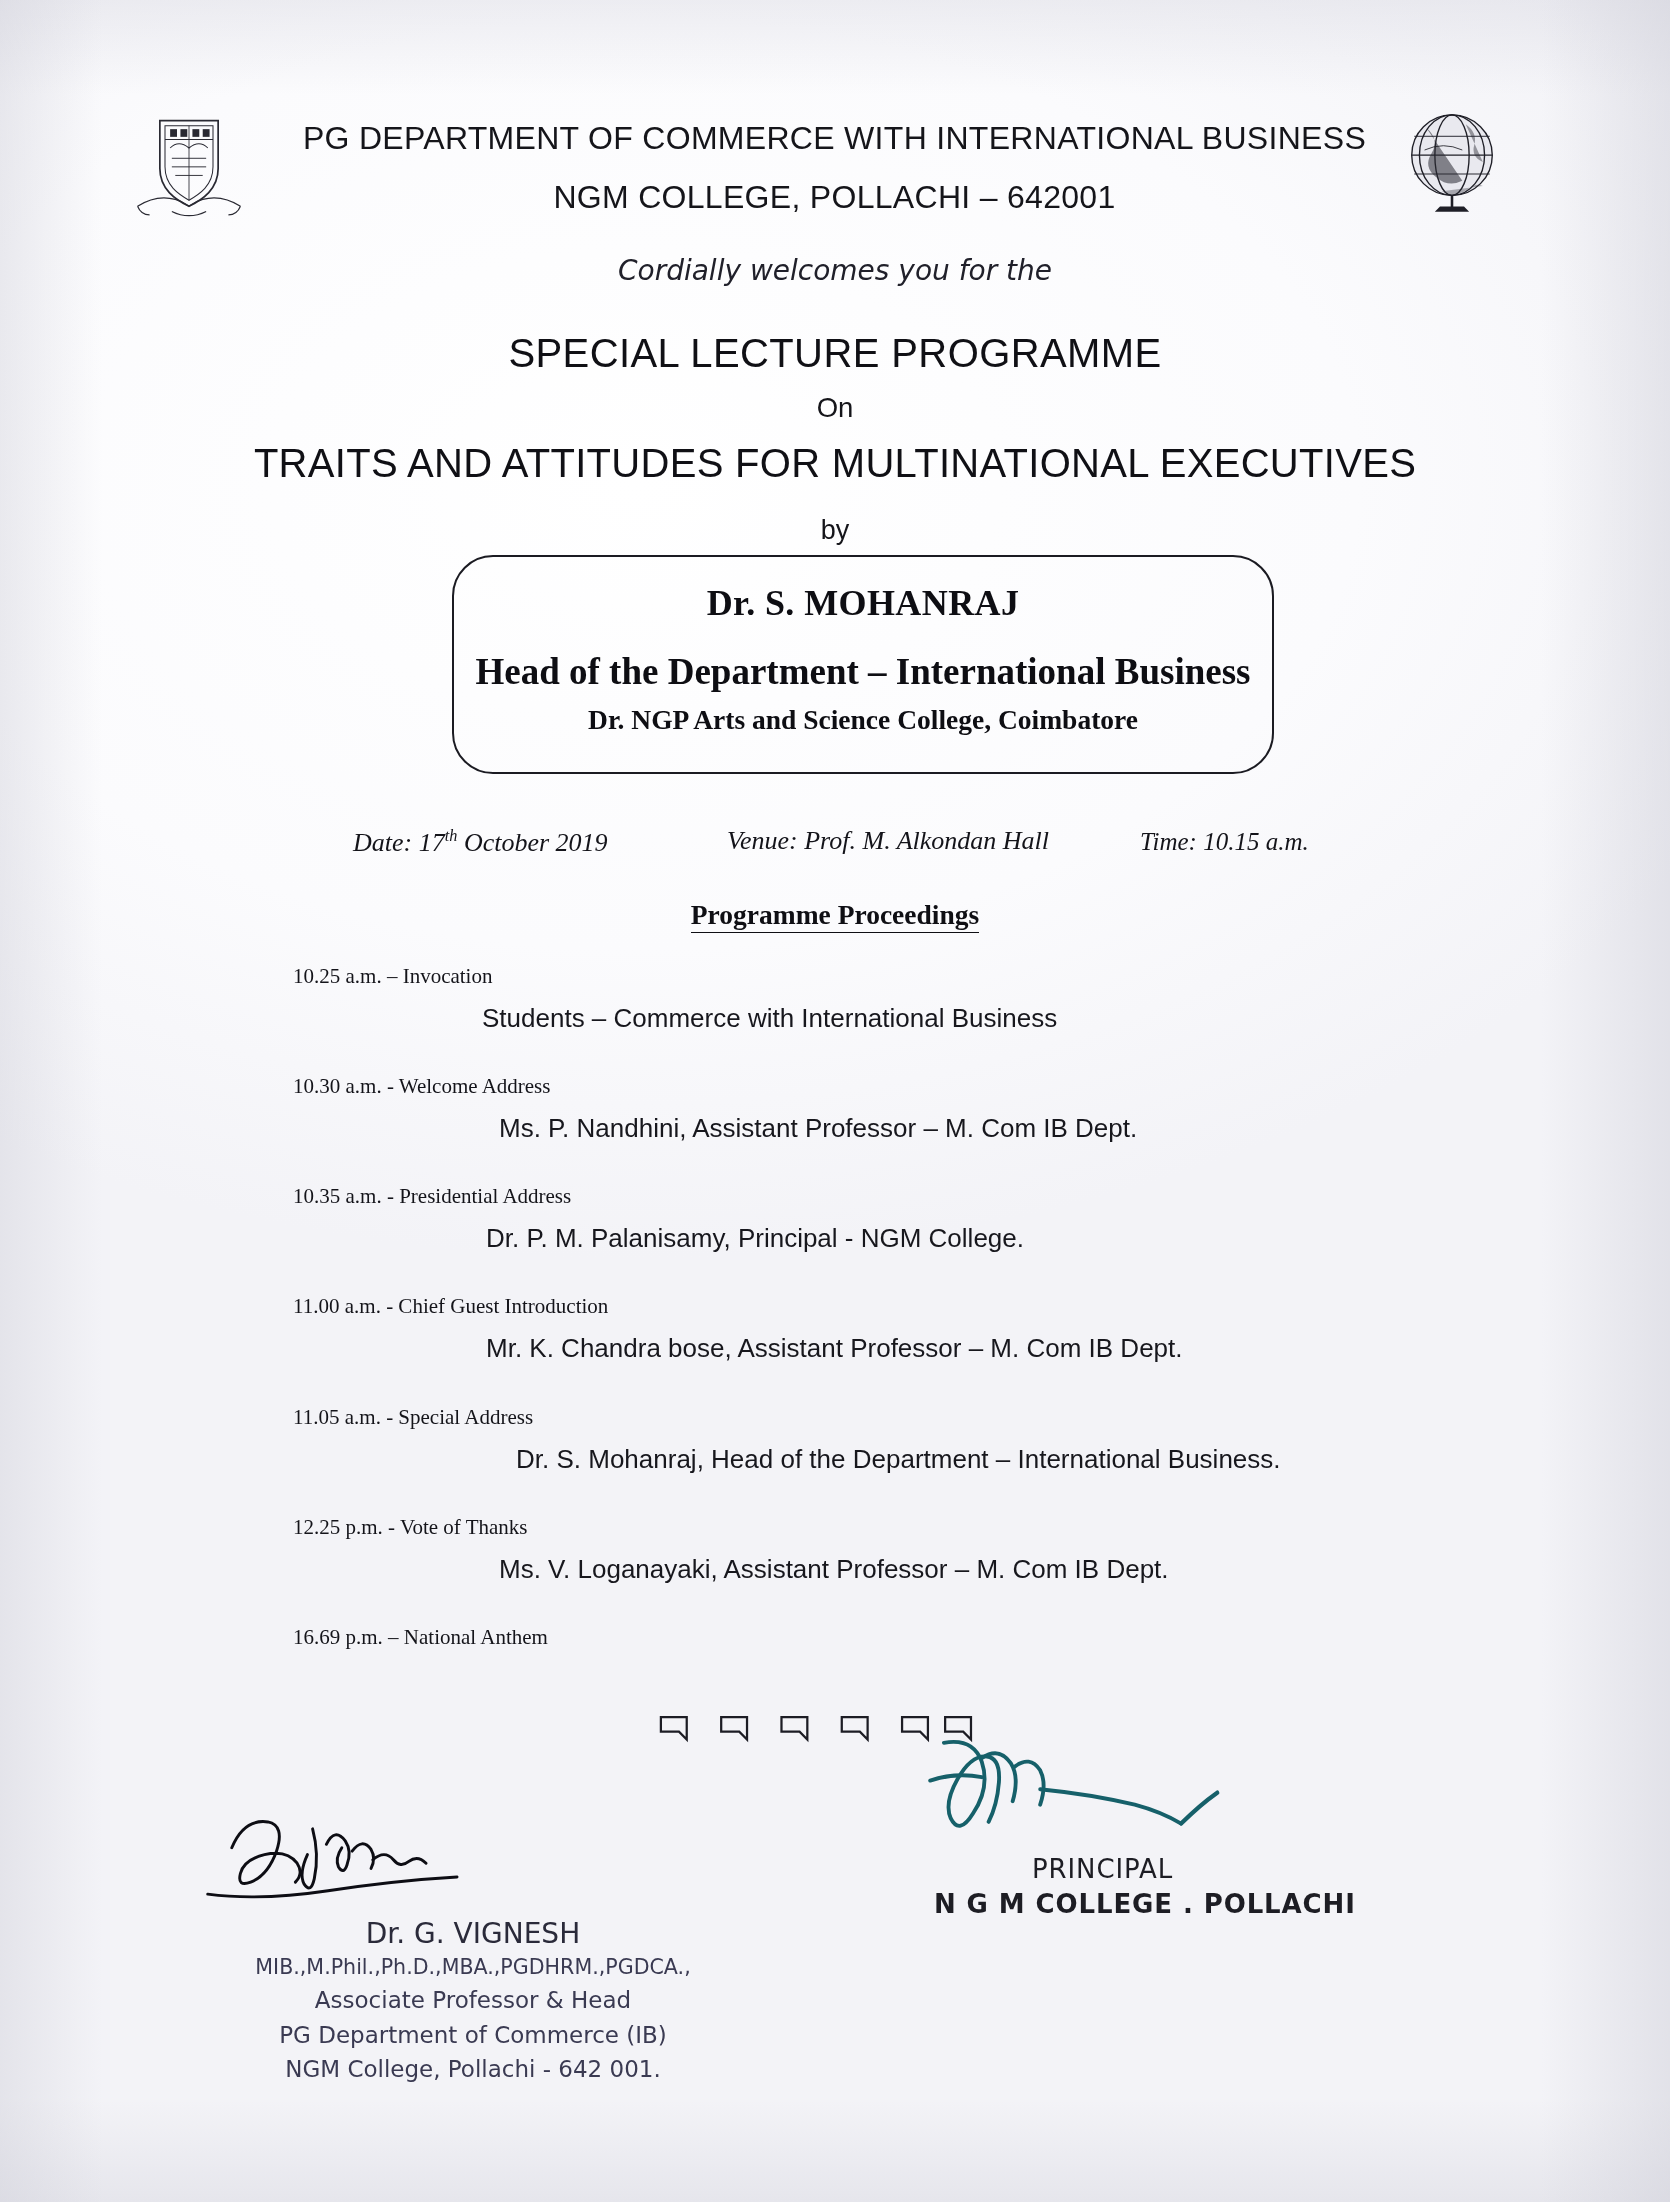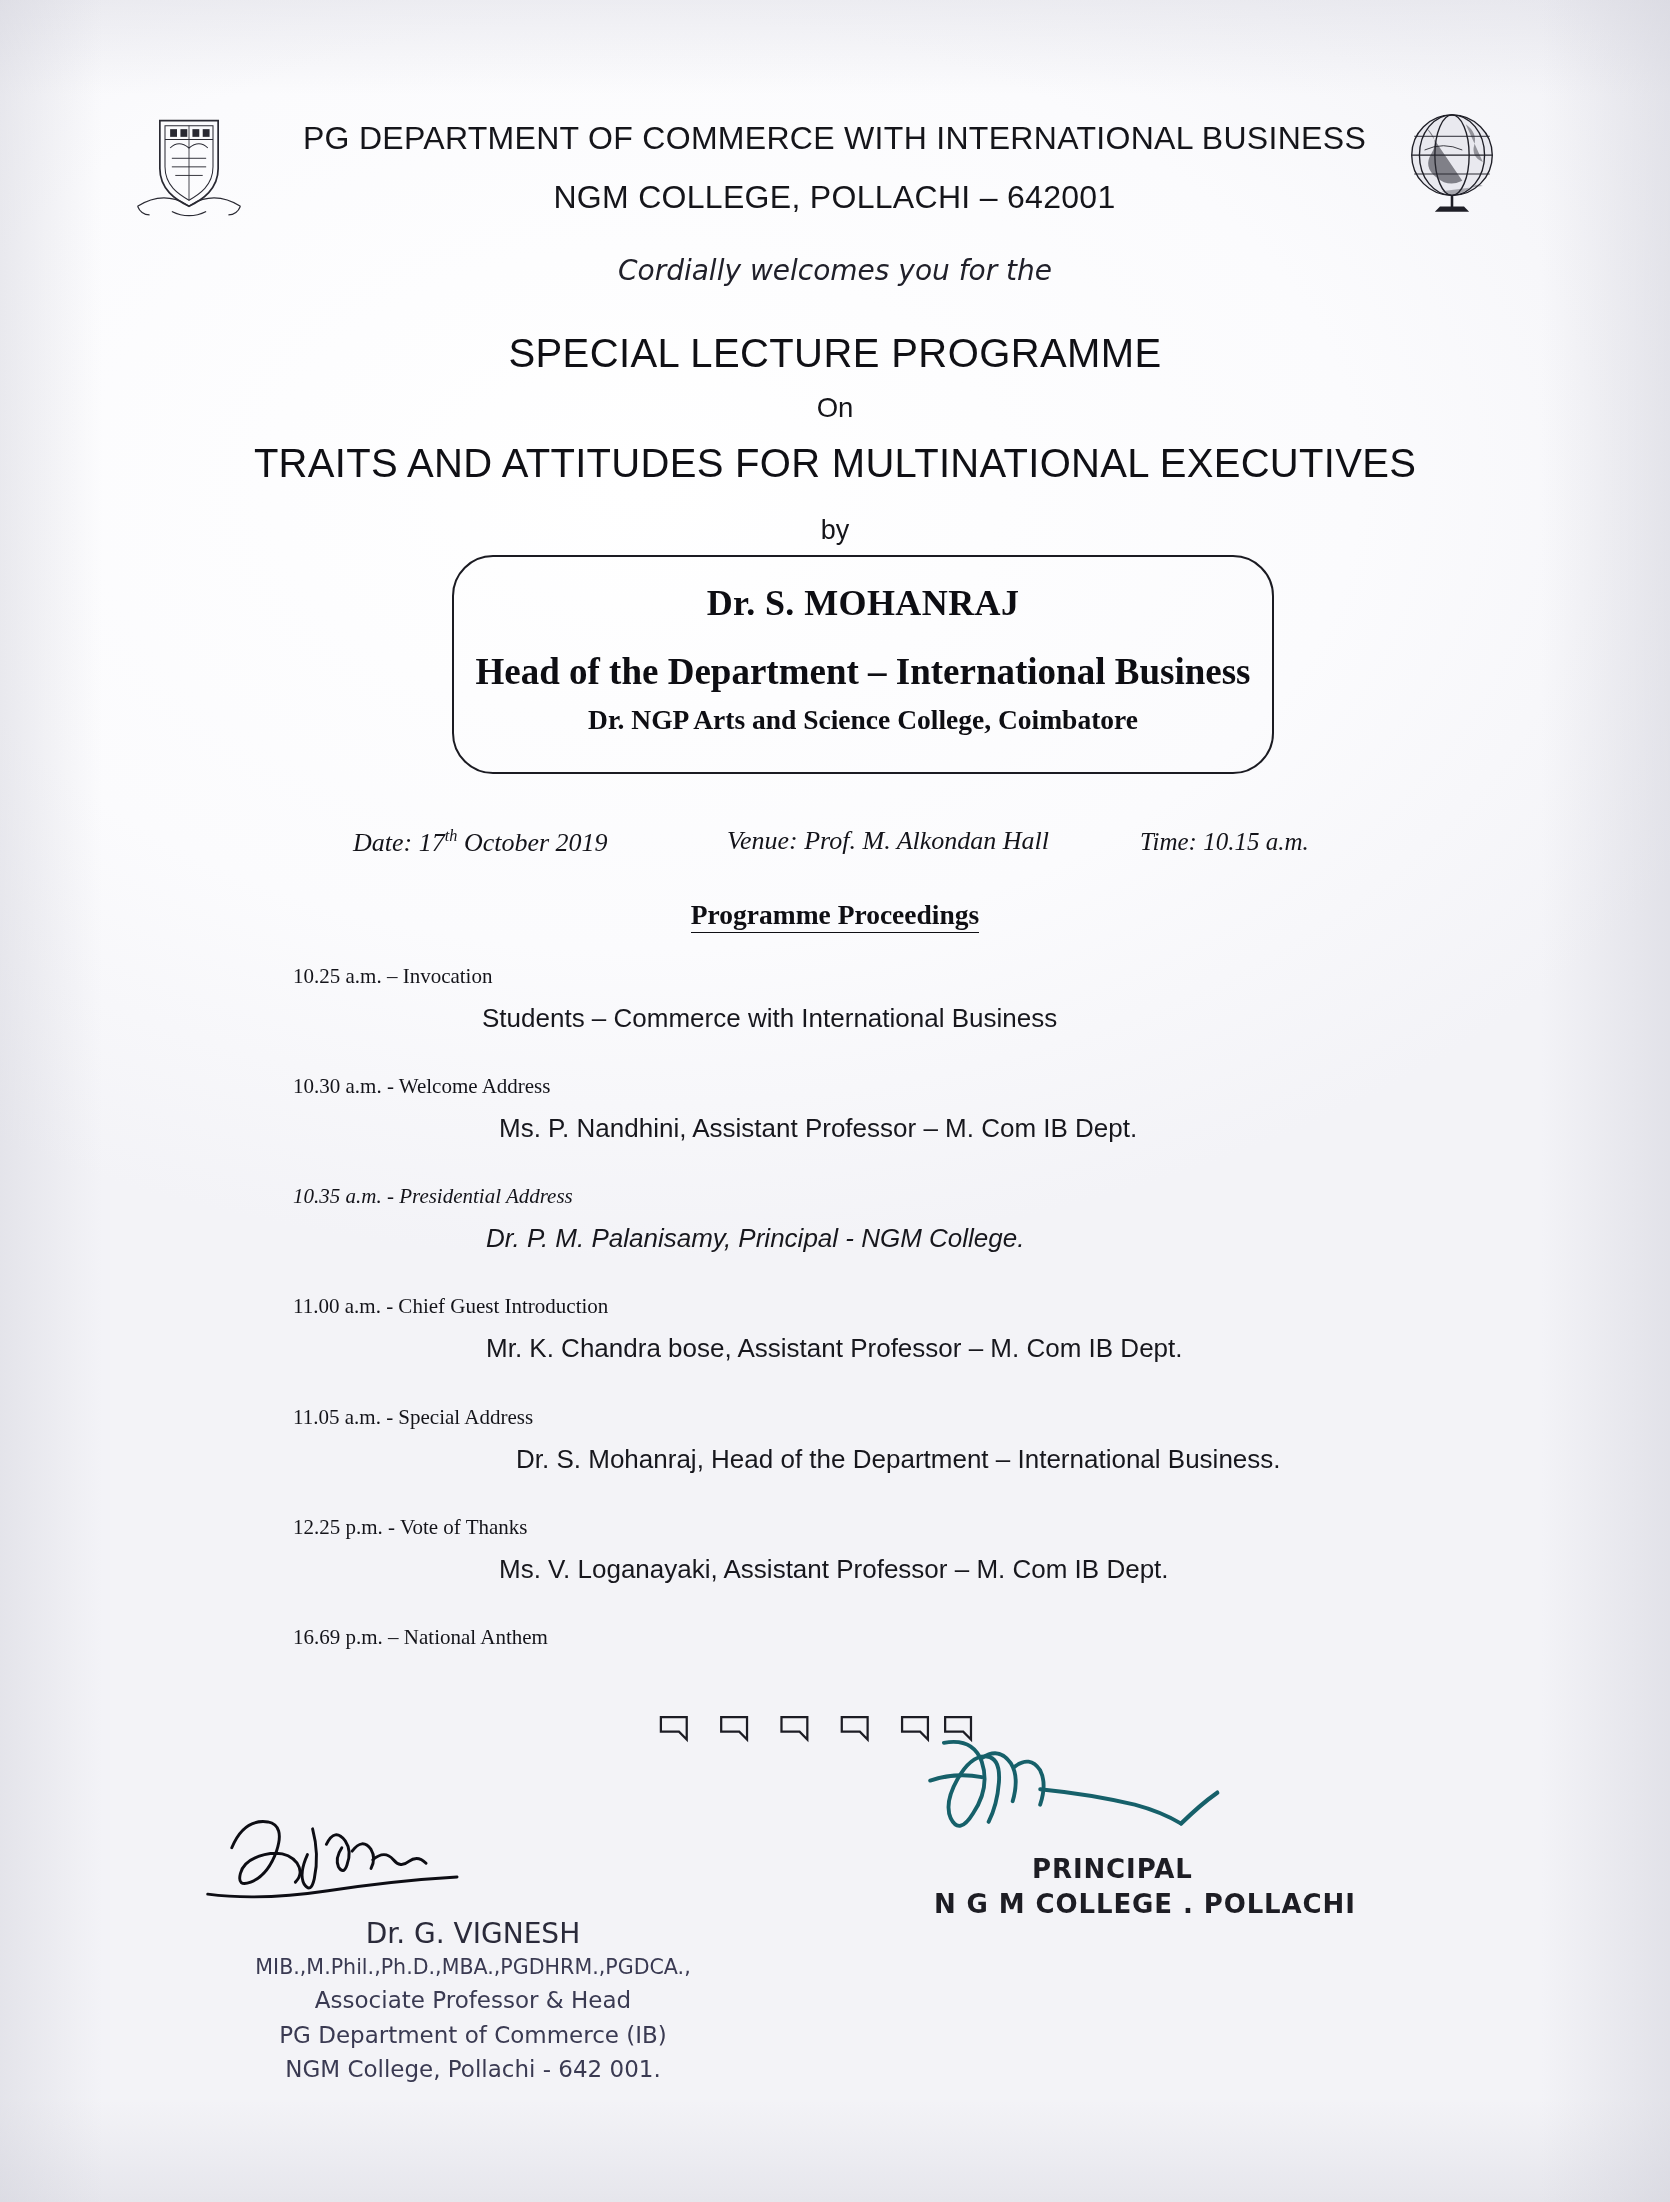--- a/index.html
+++ b/index.html
@@ -223,21 +223,21 @@
 
   .principal-sign {
     position: absolute;
     left: 925px; top: 1729px;
     width: 361px; height: 129px;
   }
   .principal-label1 {
     position: absolute;
     left: 1032px; top: 1854px;
     font-family: "DejaVu Sans", sans-serif;
-    font-weight: bold;
+    font-weight: normal;
     font-size: 26px;
     color: #1d1d24;
     letter-spacing: 0.9px;
   }
   .principal-label2 {
     position: absolute;
     left: 934px; top: 1889px;
     font-family: "DejaVu Sans", sans-serif;
     font-weight: bold;
     font-size: 26px;
@@ -364,21 +364,21 @@
 
     <div class="programme" id="programme-list">
         <div class="item" style="position: absolute; left: 0px; top: 0px; width: 1670px;">
           <div class="item-time">10.25 a.m. – Invocation</div>
           <div class="item-person" style="margin-left: 482px; margin-top: 13.8px;">Students – Commerce with International Business</div>
         </div>
         <div class="item" style="position: absolute; left: 0px; top: 110px; width: 1670px;">
           <div class="item-time">10.30 a.m. - Welcome Address</div>
           <div class="item-person" style="margin-left: 499px; margin-top: 13.8px;">Ms. P. Nandhini,  Assistant Professor – M. Com IB Dept.</div>
         </div>
-        <div class="item" style="position: absolute; left: 0px; top: 220px; width: 1670px; font-style: italic;">
+        <div class="item" style="position: absolute; left: 0px; top: 220px; width: 1670px;">
           <div class="item-time">10.35 a.m. - Presidential Address</div>
           <div class="item-person" style="margin-left: 486px; margin-top: 13.8px;">Dr. P. M. Palanisamy, Principal - NGM College.</div>
         </div>
         <div class="item" style="position: absolute; left: 0px; top: 330px; width: 1670px;">
           <div class="item-time">11.00 a.m. - Chief Guest Introduction</div>
           <div class="item-person" style="margin-left: 486px; margin-top: 13.8px;">Mr. K. Chandra bose, Assistant Professor – M. Com IB Dept.</div>
         </div>
         <div class="item" style="position: absolute; left: 0px; top: 441px; width: 1670px;">
           <div class="item-time">11.05 a.m. - Special Address</div>
           <div class="item-person" style="margin-left: 516px; margin-top: 13.8px;">Dr. S. Mohanraj, Head of the Department – International Business.</div>

